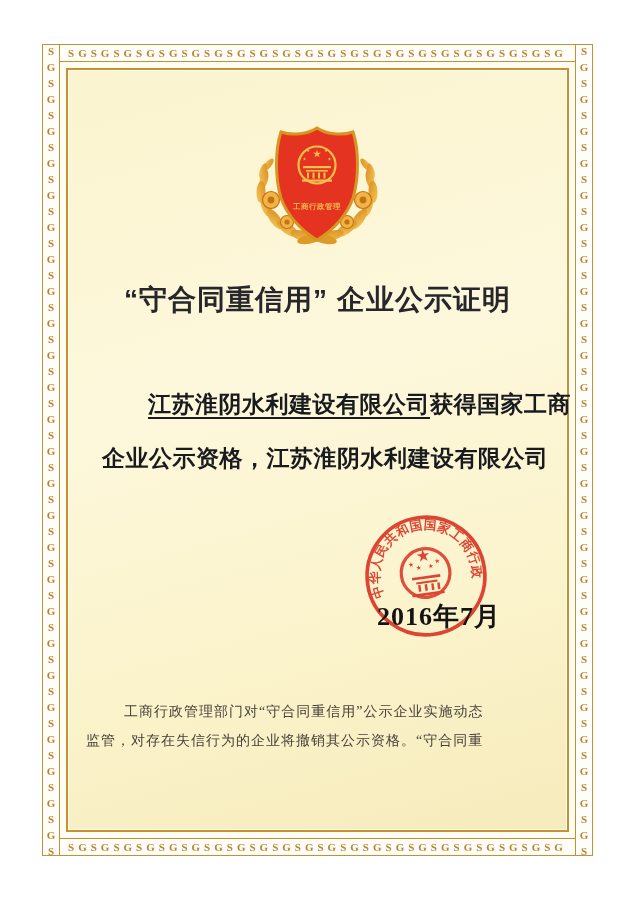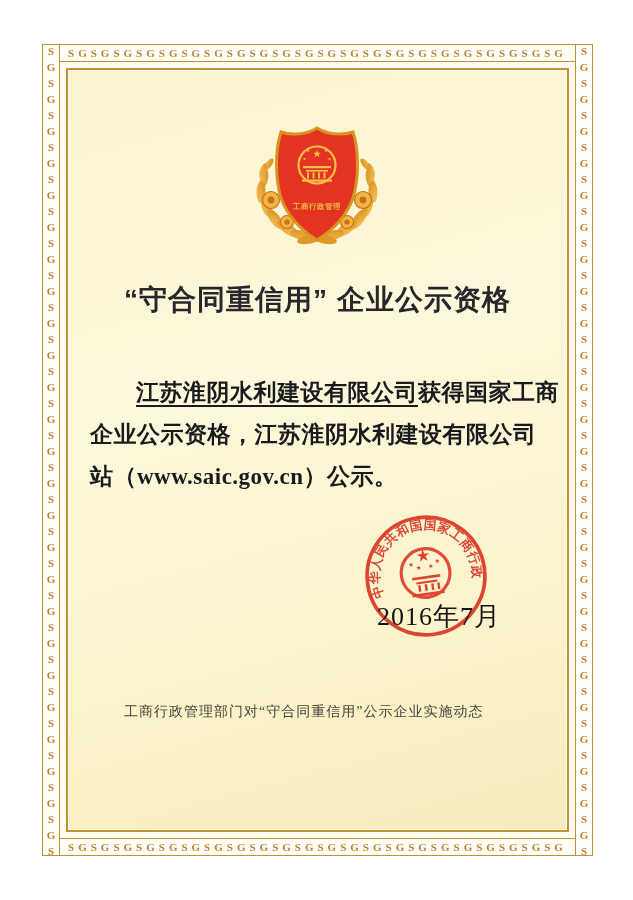--- a/index.html
+++ b/index.html
@@ -24,25 +24,25 @@
   .paper{position:absolute;inset:26px;
         background:linear-gradient(165deg,#fbf4cf 0%,#fdf8dc 40%,#fbf3cb 72%,#f6ebbc 100%);}
 
   
   .badge{position:absolute;left:173px;top:48px;width:150px;height:128px;}
   .title{position:absolute;left:0;right:0;top:210px;margin:0;text-align:center;
         font-family:"Liberation Sans","DejaVu Sans",sans-serif;
         font-size:28px;font-weight:bold;color:#26262b;letter-spacing:1px;}
   .body{position:absolute;left:17px;top:299px;width:476px;
         font-size:23px;font-weight:bold;color:#191a1e;}
-  .bline{margin:4px;line-height:38px;white-space:nowrap;letter-spacing:0.5px;}
+  .bline{margin:16px;line-height:38px;white-space:nowrap;letter-spacing:0.5px;}
   .indent{text-indent:46px;}
   .company{border-bottom:2px solid #1b1b1f;}
   .seal{position:absolute;left:290px;top:438px;width:134px;height:134px;opacity:0.93;z-index:2;}
-  .date{position:absolute;left:308px;top:528px;font-size:26px;font-weight:normal;
+  .date{position:absolute;left:308px;top:528px;font-size:26px;font-weight:bold;
         color:#141414;letter-spacing:1px;z-index:3;}
   .footer{position:absolute;left:17px;top:626px;width:476px;
         font-size:14px;color:#46413a;letter-spacing:1px;}
   .fline{margin:0;line-height:29px;white-space:nowrap;}
   .findent{text-indent:38px;}
 </style>
 </head>
 <body>
 
 <div class="page">
@@ -95,26 +95,25 @@
           <rect x="64" y="51" width="22" height="1.6"></rect>
           <rect x="65" y="53.5" width="2" height="6"></rect>
           <rect x="70.5" y="53.5" width="2" height="6"></rect>
           <rect x="76" y="53.5" width="2" height="6"></rect>
           <rect x="81.5" y="53.5" width="2" height="6"></rect>
           <rect x="60" y="60.5" width="30" height="2.2"></rect>
         </g>
         <text x="75" y="90" font-size="7.5" fill="#f2b84a" text-anchor="middle" letter-spacing="0.5" font-weight="bold">工商行政管理</text>
       </svg>
 
-      <h1 class="title">“守合同重信用” 企业公示资格</h1>
+      <h1 class="title">“守合同重信用” 企业公示证明</h1>
 
       <div class="body">
         <p class="bline indent"><span class="company">江苏淮阴水利建设有限公司</span><span>获得国家工商</span></p>
         <p class="bline">企业公示资格，江苏淮阴水利建设有限公司</p>
-        <p class="bline">站（www.saic.gov.cn）公示。</p>
       </div>
 
       <svg class="seal" viewBox="0 0 132 132">
         <defs>
           <path id="ringPath" d="M22.3,80.2 A46,46 0 1 1 109.7,80.2"></path>
         </defs>
         <g transform="rotate(-8 66 66)" fill="#db3827" stroke="none">
           <circle cx="66" cy="66" r="58" fill="none" stroke="#db3827" stroke-width="3.6"></circle>
           <text font-size="12.5" font-weight="bold" letter-spacing="0.5">
             <textPath href="#ringPath" startOffset="0" textLength="220" lengthAdjust="spacingAndGlyphs">中华人民共和国国家工商行政管理总局</textPath>
@@ -133,17 +132,18 @@
           <rect x="70" y="74" width="2.4" height="6.5"></rect>
           <rect x="76" y="74" width="2.4" height="6.5"></rect>
           <rect x="50" y="82.5" width="32" height="2.6"></rect>
         </g>
       </svg>
 
       <div class="date">2016年7月</div>
 
       <div class="footer">
         <p class="fline findent">工商行政管理部门对“守合同重信用”公示企业实施动态</p>
+        <p class="fline">监管，对存在失信行为的企业将撤销其公示资格。“守合同重</p>
       </div>
 
     </div>
   </div>
 </div>
 
 </body></html>

